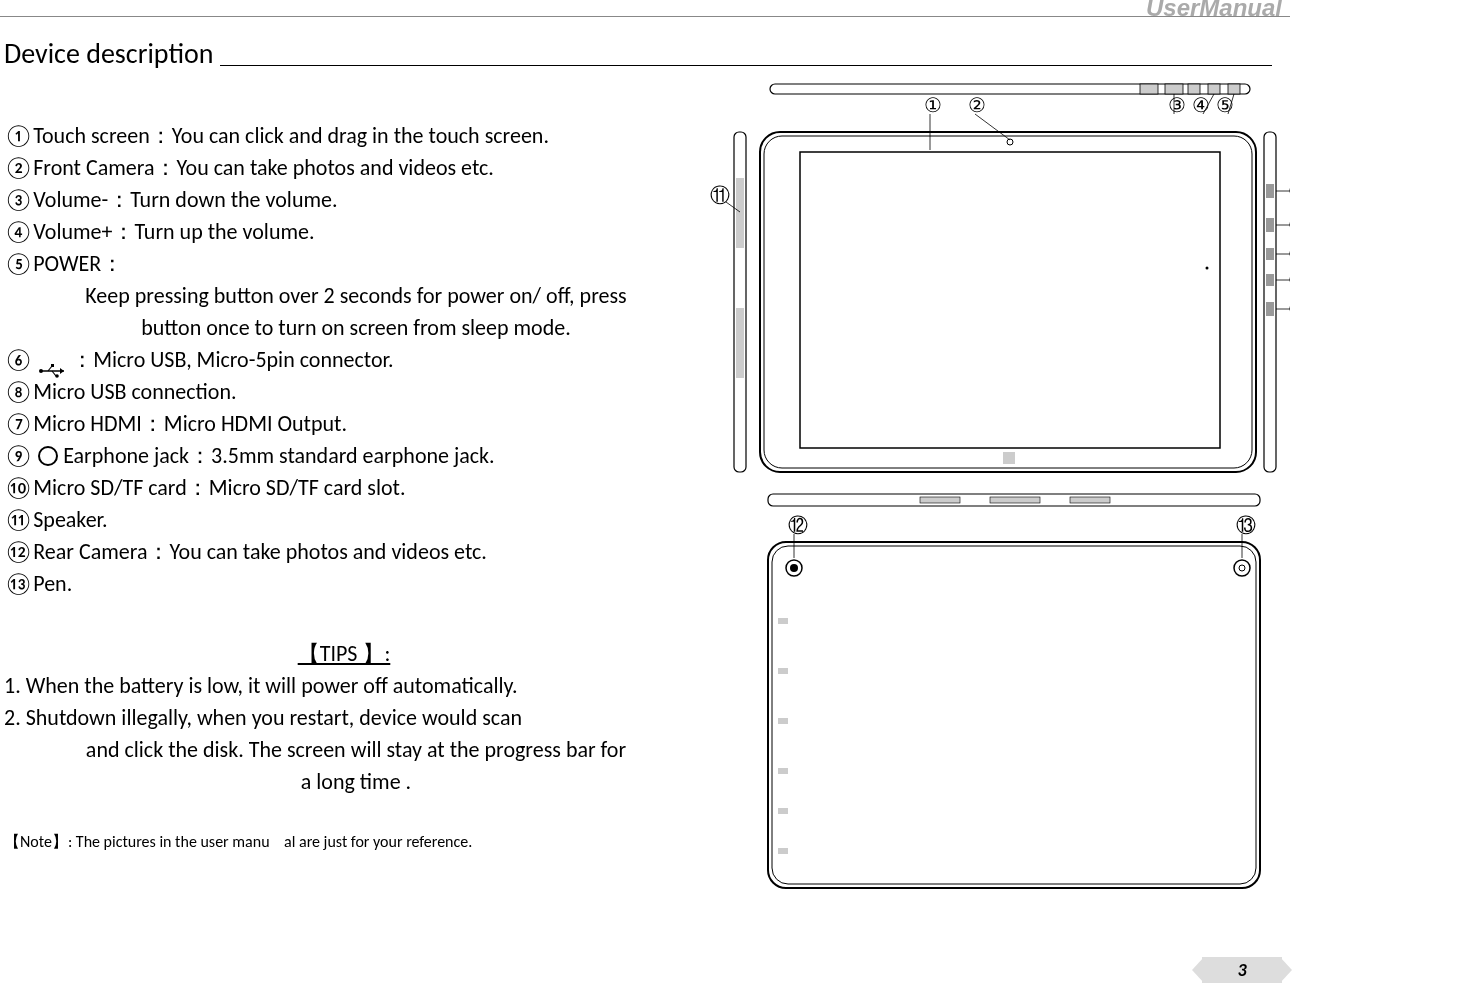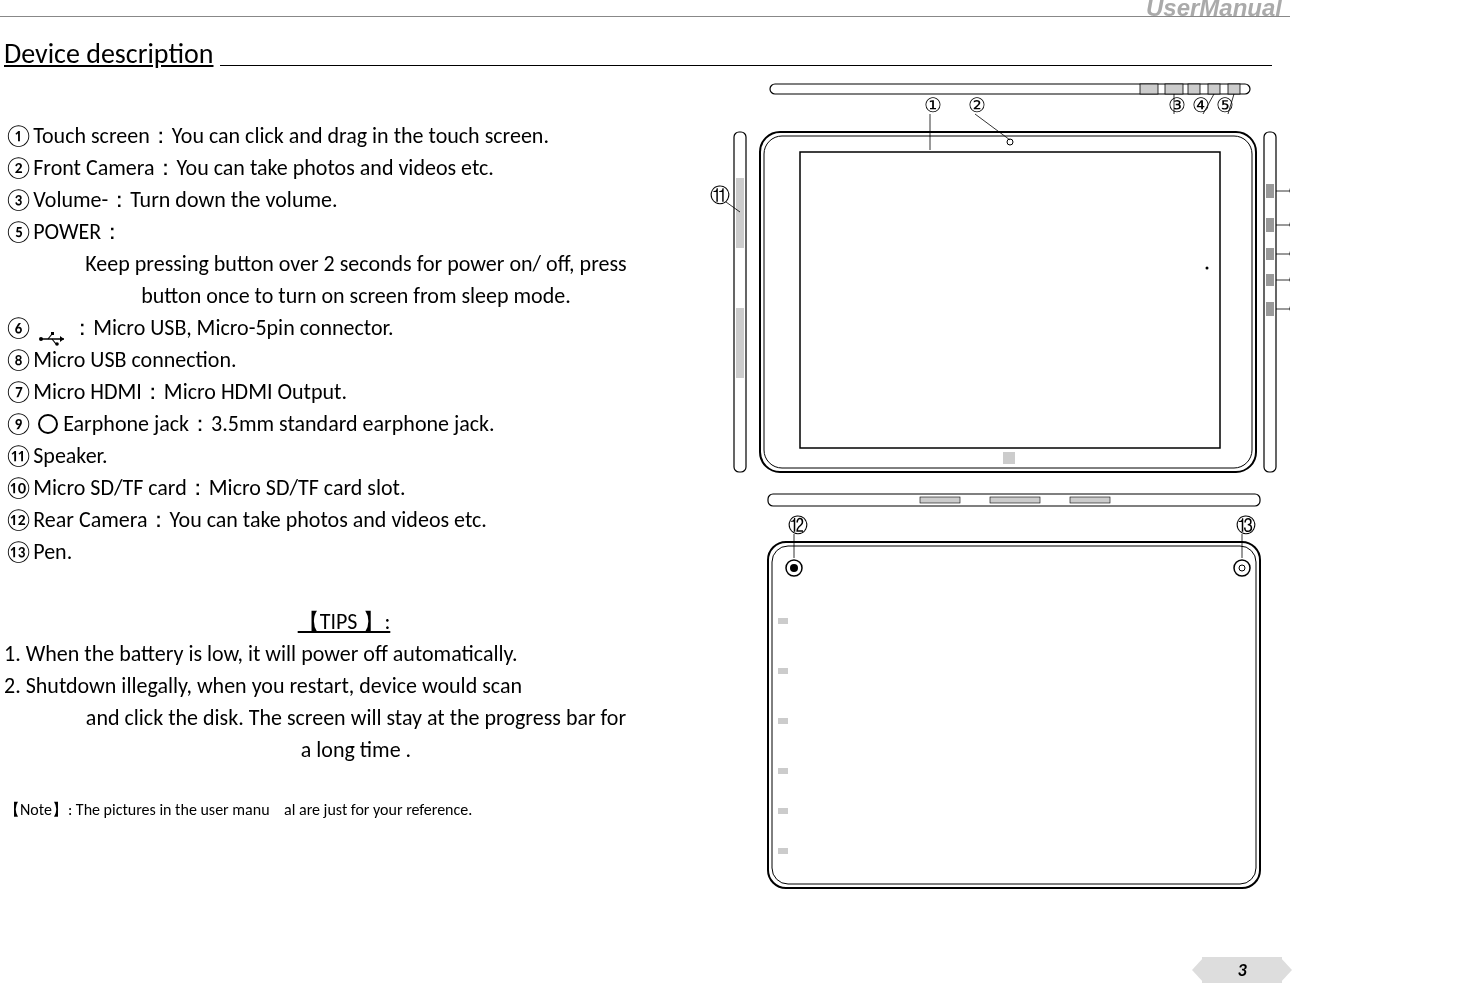--- a/index.html
+++ b/index.html
@@ -31,21 +31,20 @@
   }
   .section-title {
     position: absolute;
     top: 38px;
     left: 4px;
     font-size: 28px;
     width: 1286px;
     line-height: 32px;
   }
   .section-title span {
-    text-decoration: underline;
   }
   .section-title .fill-line {
     display: inline-block;
     border-bottom: 1px solid #000;
     height: 18px;
     width: calc(100% - 234px);
     vertical-align: bottom;
     position: relative;
     top: -4px;
   }
@@ -143,20 +142,21 @@
 
 <div class="section-title">
   <span>Device description</span>
   <span class="fill-line"></span>
 </div>
 
 <div class="left-col">
   <div>①Touch screen：You can click and drag in the touch screen.</div>
   <div>②Front Camera：You can take photos and videos etc.</div>
   <div>③Volume-：Turn down the volume.</div>
+  <div>④Volume+：Turn up the volume.</div>
   <div>⑤POWER：</div>
   <div class="indent">Keep pressing button over 2 seconds for power on/ off, press</div>
   <div class="indent">button once to turn on screen from sleep mode.</div>
   <div>
     <span>⑥</span>
     <span class="usb-icon">
       <svg viewBox="0 0 28 14">
         <line x1="2" y1="7" x2="26" y2="7" stroke="#000" stroke-width="1.5"></line>
         <circle cx="3" cy="7" r="2" fill="#000"></circle>
         <polygon points="26,7 22,4 22,10" fill="#000"></polygon>
@@ -168,22 +168,22 @@
     </span>
     <span> ：Micro USB, Micro-5pin connector.</span>
   </div>
   <div>⑧Micro USB connection.</div>
   <div>⑦Micro HDMI：Micro HDMI Output.</div>
   <div>
     <span>⑨</span>
     <span class="headphone-icon"></span>
     <span> Earphone jack：3.5mm standard earphone jack.</span>
   </div>
+  <div>⑩Micro SD/TF card：Micro SD/TF card slot.</div>
   <div>⑪Speaker.</div>
-  <div>⑩Micro SD/TF card：Micro SD/TF card slot.</div>
   <div>⑫Rear Camera：You can take photos and videos etc.</div>
   <div>⑬Pen.</div>
 
   <div class="tips-block">
     <div class="underline">【TIPS 】:</div>
     <div>1. When the battery is low, it will power off automatically.</div>
     <div>2. Shutdown illegally, when you restart, device would scan</div>
     <div class="indent">and click the disk. The screen will stay at the progress bar for</div>
     <div class="indent">a long time .</div>
   </div>

